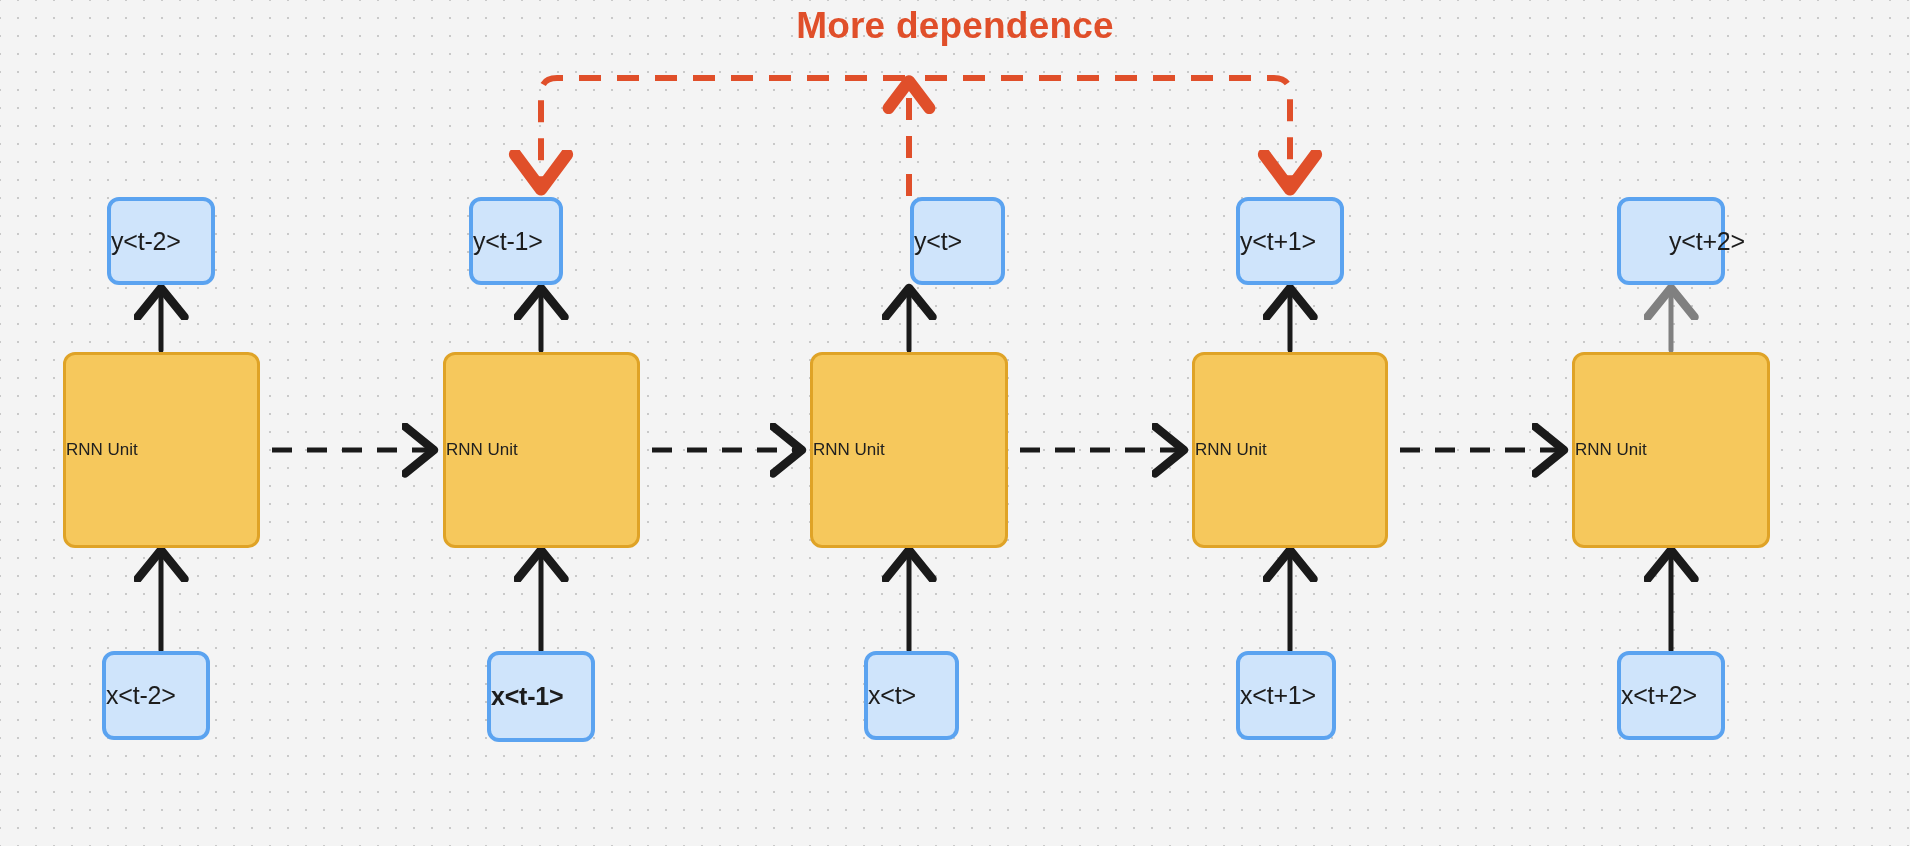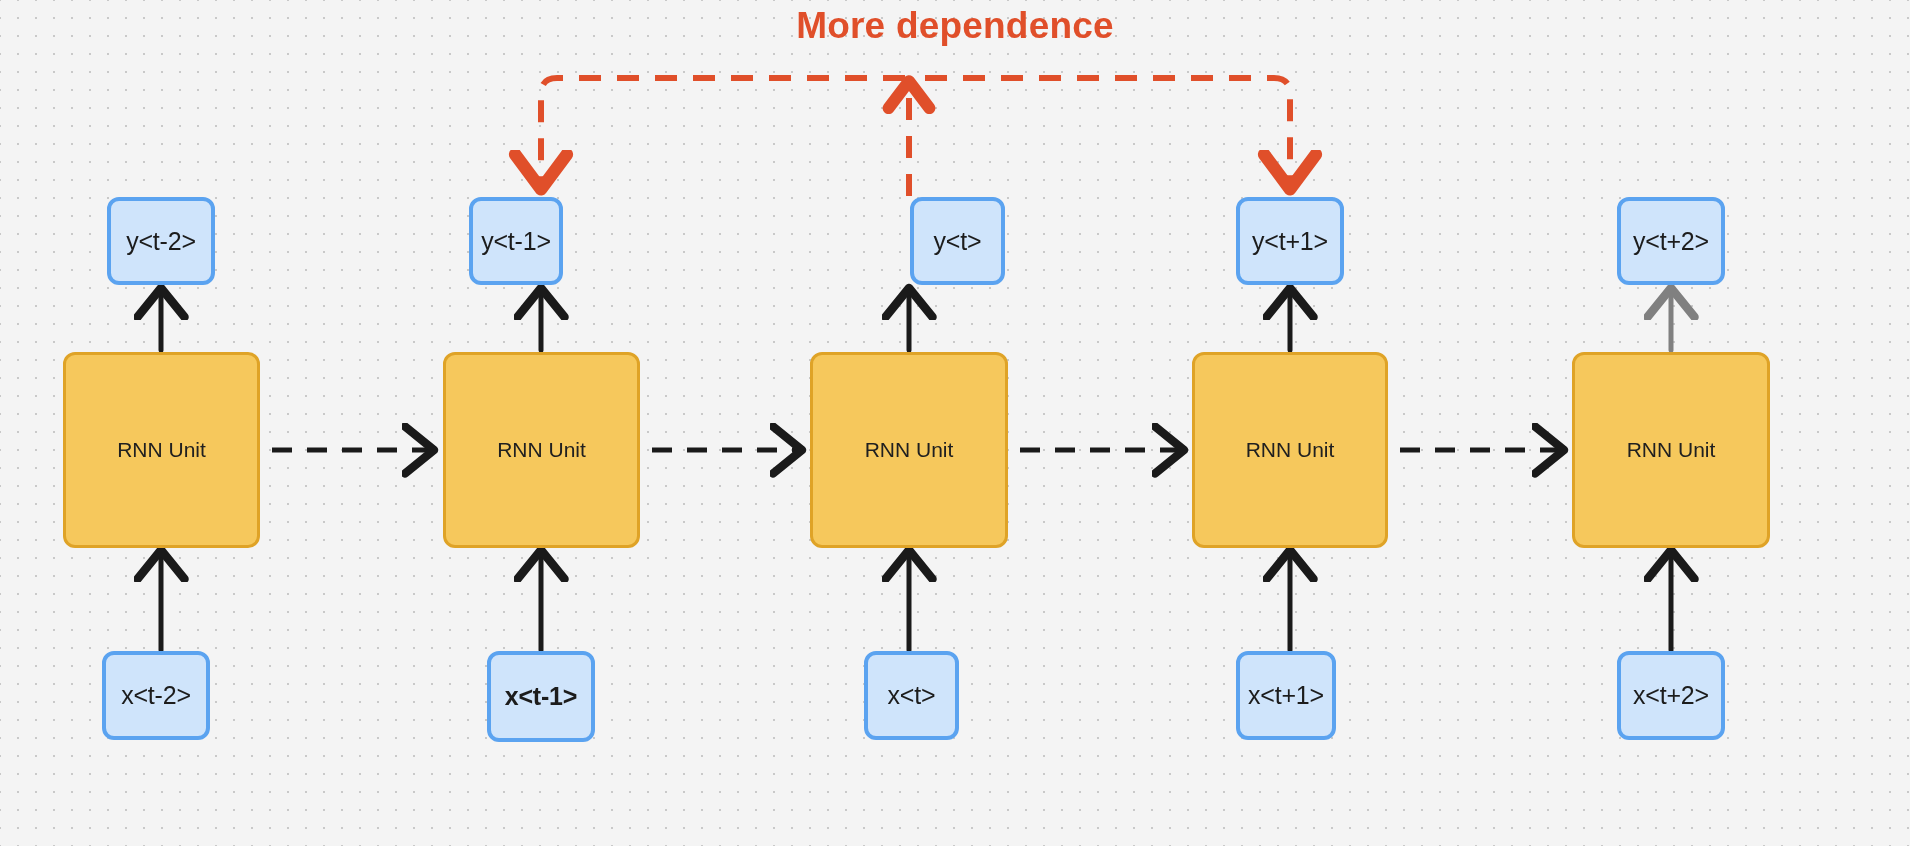--- a/index.html
+++ b/index.html
@@ -49,39 +49,38 @@
     width: 1910px;
     height: 846px;
     pointer-events: none;
   }
 
   
   .node {
     position: absolute;
     display: flex;
     align-items: center;
-    justify-content: center;
     user-select: none;
   }
 
   .io-node {
     background: #cfe4fb;
     border: 4px solid #5ba3f0;
     border-radius: 12px;
     color: #1c1c1c;
     font-size: 25px;
     letter-spacing: -0.2px;
   }
 
   .rnn-node {
     background: #f6c85c;
     border: 3px solid #dfa327;
     border-radius: 12px;
     color: #202020;
-    font-size: 21px;
+    font-size: 17px;
   }
 </style>
 </head>
 <body>
 
 <div id="canvas">
 
   <div id="title">More dependence</div>
 
   <svg id="wires" viewBox="0 0 1910 846" width="1910" height="846">
@@ -138,21 +137,21 @@
   </div>
   <div class="node io-node" style="left:469px;  top:197px; width:94px; height:88px;">
     <span>y&lt;t-1&gt;</span>
   </div>
   <div class="node io-node" style="left:864px;  top:197px; width:95px;  height:88px;margin-left:46px;">
     <span>y&lt;t&gt;</span>
   </div>
   <div class="node io-node" style="left:1236px; top:197px; width:108px; height:88px;">
     <span>y&lt;t+1&gt;</span>
   </div>
-  <div class="node io-node" style="left:1617px; top:197px; width:108px; height:88px;">
+  <div class="node io-node" style="left:1617px; top:197px; width:108px; height:88px;padding-left:48px;">
     <span>y&lt;t+2&gt;</span>
   </div>
 
   <div class="node rnn-node" style="left:63px;   top:352px; width:197px; height:196px;">
     <span>RNN Unit</span>
   </div>
   <div class="node rnn-node" style="left:443px;  top:352px; width:197px; height:196px;">
     <span>RNN Unit</span>
   </div>
   <div class="node rnn-node" style="left:810px;  top:352px; width:198px; height:196px;">

